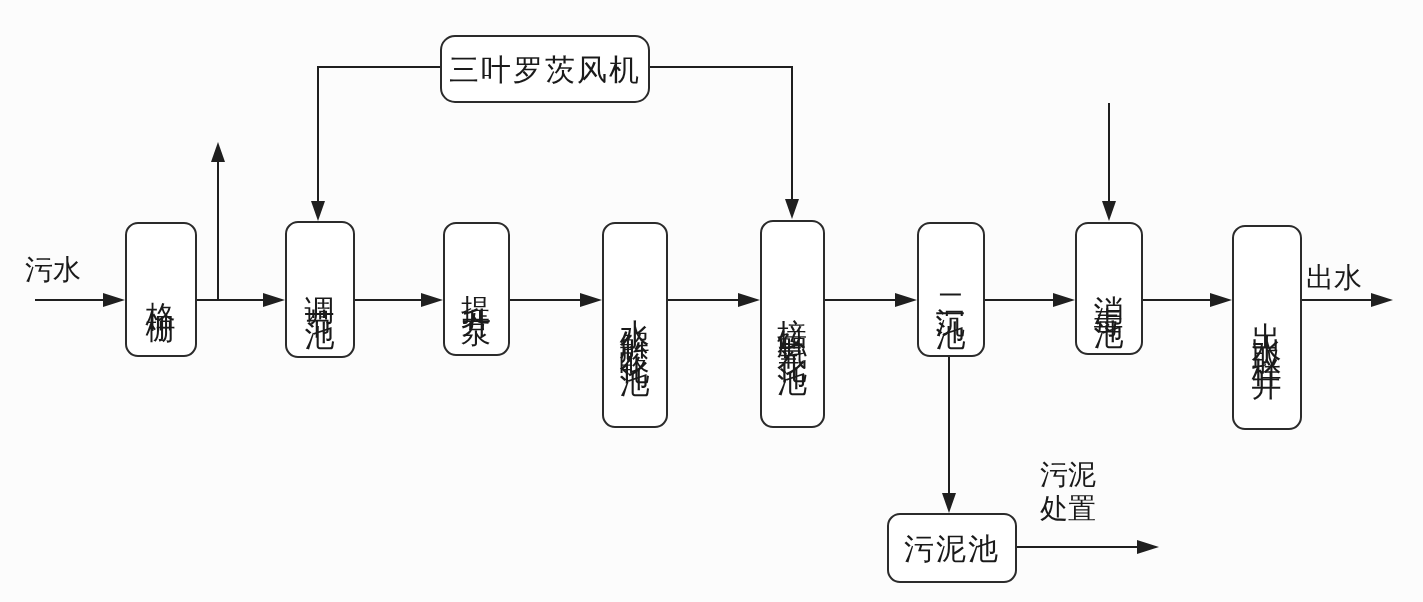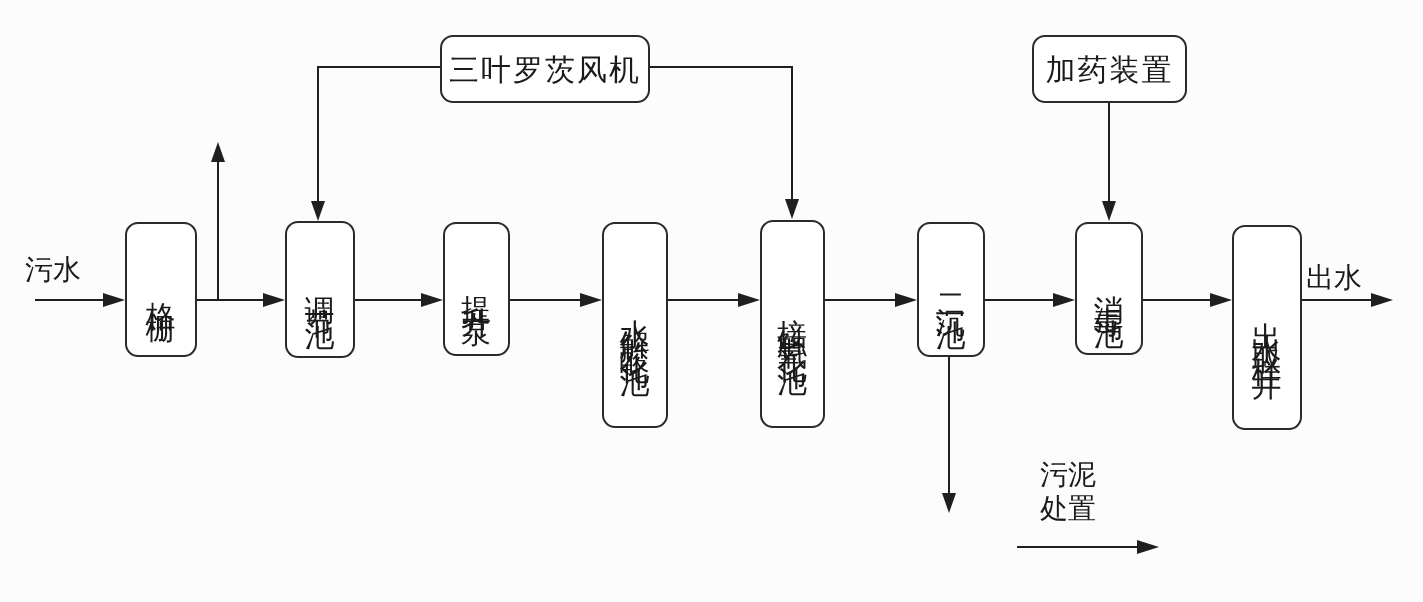--- a/index.html
+++ b/index.html
@@ -31,40 +31,40 @@
       border-top:20px solid #1f1f1f;}
   .au{position:absolute;width:0;height:0;
       border-left:7px solid transparent;border-right:7px solid transparent;
       border-bottom:20px solid #1f1f1f;}
 </style>
 </head>
 <body>
 
 <div id="stage">
 
-  <div class="node htext" style="left:440px;top:35px;width:210px;height:68px;">三叶罗茨风机</div>
+  <div class="node htext" style="left:440px;top:35px;width:210px;height:68px;border-radius:15px;">三叶罗茨风机</div>
 
-  <div class="node htext" style="left:1032px;top:35px;width:155px;height:68px;">加药装置</div>
 
   <div class="node vtext" style="left:125px;top:222px;width:72px;height:135px;">格栅</div>
 
   <div class="node vtext" style="left:285px;top:221px;width:70px;height:137px;">调节池</div>
 
   <div class="node vtext" style="left:443px;top:222px;width:67px;height:134px;">提升泵</div>
 
   <div class="node vtext" style="left:602px;top:222px;width:66px;height:206px;">水解酸化池</div>
 
   <div class="node vtext" style="left:760px;top:220px;width:65px;height:208px;">接触氧化池</div>
 
   <div class="node vtext" style="left:917px;top:222px;width:68px;height:135px;">二沉池</div>
 
   <div class="node vtext" style="left:1075px;top:222px;width:68px;height:133px;">消毒池</div>
 
   <div class="node vtext" style="left:1232px;top:225px;width:70px;height:205px;">出水取样井</div>
 
+  <div class="node htext" style="left:887px;top:513px;width:130px;height:70px;">污泥池</div>
 
   <div class="edge-label" style="left:25px;top:254px;">污水</div>
 
   <div class="edge-label" style="left:1306px;top:264px;font-family:Liberation Mono, monospace;">出水</div>
 
   <div class="edge-label wrap2" style="left:1040px;top:460px;font-family:Liberation Mono, monospace;">污泥处置</div>
 
   <div class="h" style="left:35px;top:299px;width:70px;"></div>
   <div class="ar" style="left:103px;top:293px;"></div>
 

